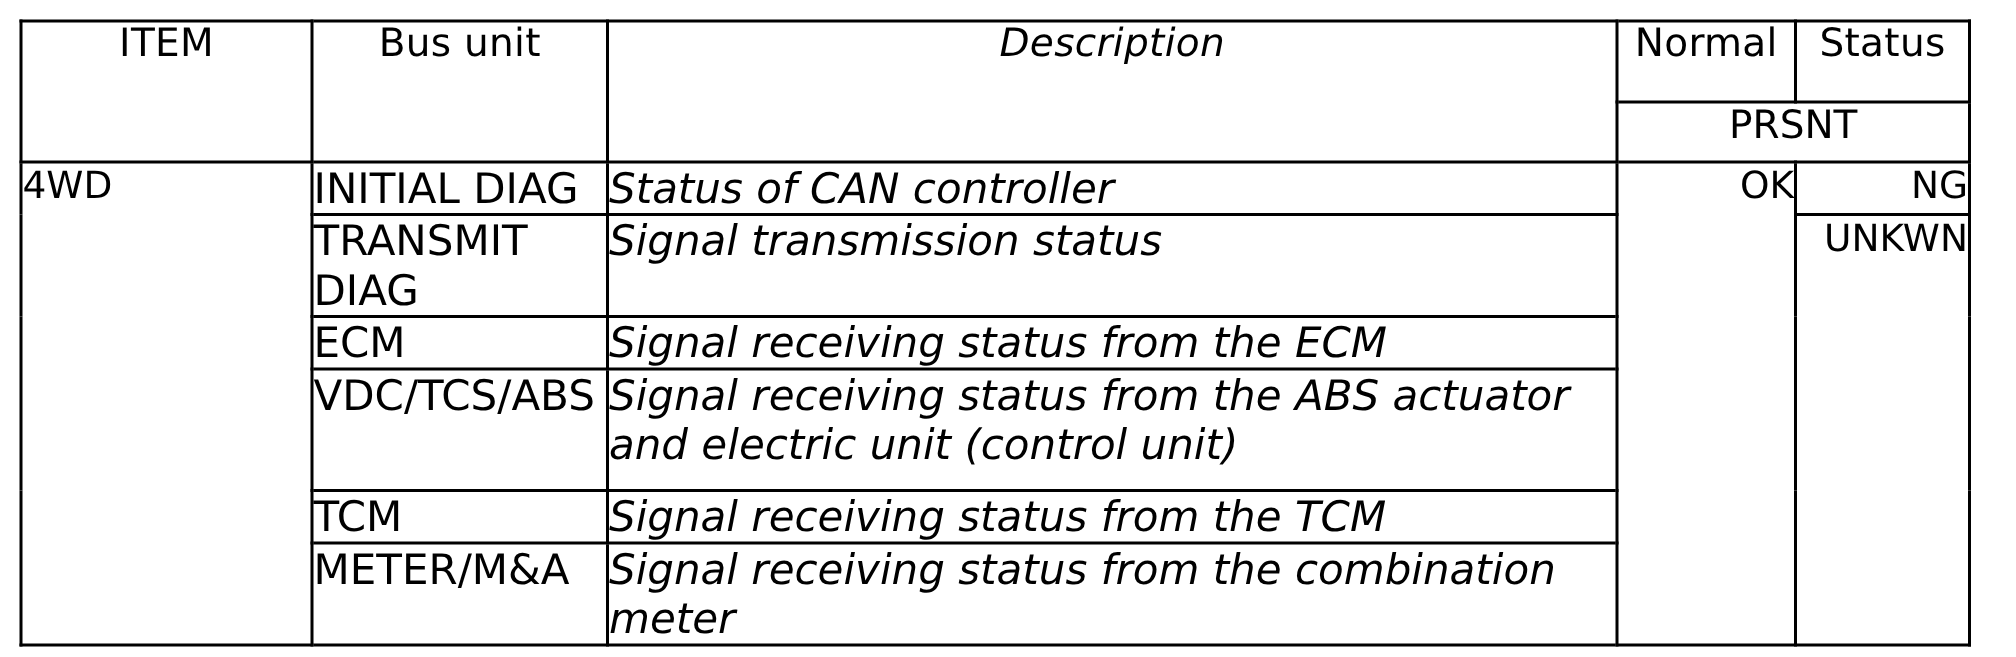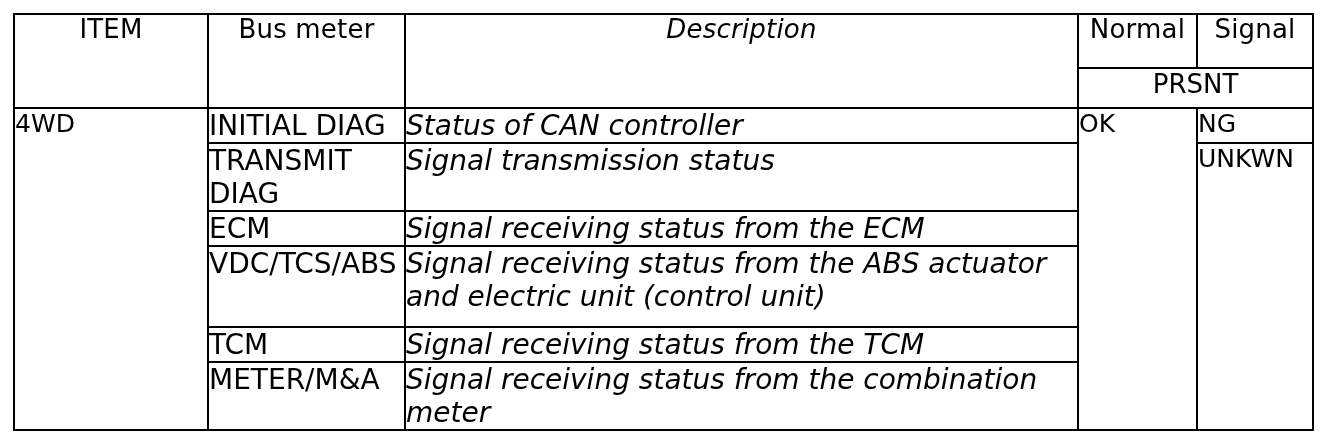--- a/index.html
+++ b/index.html
@@ -84,21 +84,21 @@
   
   .cell-text {
     font-size: 28px;
     line-height: 1.18;
     padding: 3px 2px 3px 6px;
     text-align: left;
     margin-left: 40px;
   }
   .cell-center {
     font-size: 25px;
-    text-align: left;
+    text-align: right;
     vertical-align: middle;
     line-height: 1.18;
     padding: 2px;
   }
   .cell-item {
     font-size: 25px;
     text-align: left;
     vertical-align: top;
     padding: 3px 2px 3px 6px;
     border-right-width: 5px;
@@ -124,24 +124,24 @@
       <col class="c-item">
       <col class="c-bus">
       <col class="c-desc">
       <col class="c-normal">
       <col class="c-error">
     </colgroup>
 
     <thead>
       <tr>
         <th class="hdr-cell hdr-tall" rowspan="2">ITEM</th>
-        <th class="hdr-cell hdr-tall bus-col" rowspan="2">Bus meter</th>
+        <th class="hdr-cell hdr-tall bus-col" rowspan="2">Bus unit</th>
         <th class="hdr-cell hdr-tall desc-col" rowspan="2">Description</th>
         <th class="hdr-cell hdr-top">Normal</th>
-        <th class="hdr-cell hdr-top">Signal</th>
+        <th class="hdr-cell hdr-top">Status</th>
       </tr>
       <tr class="header-row-bottom">
         <th class="hdr-prsnt" colspan="2">PRSNT</th>
       </tr>
     </thead>
 
     <tbody>
       <tr class="r1">
         <td class="cell-item" rowspan="6">4WD</td>
         <td class="cell-text bus-col">INITIAL DIAG</td>

